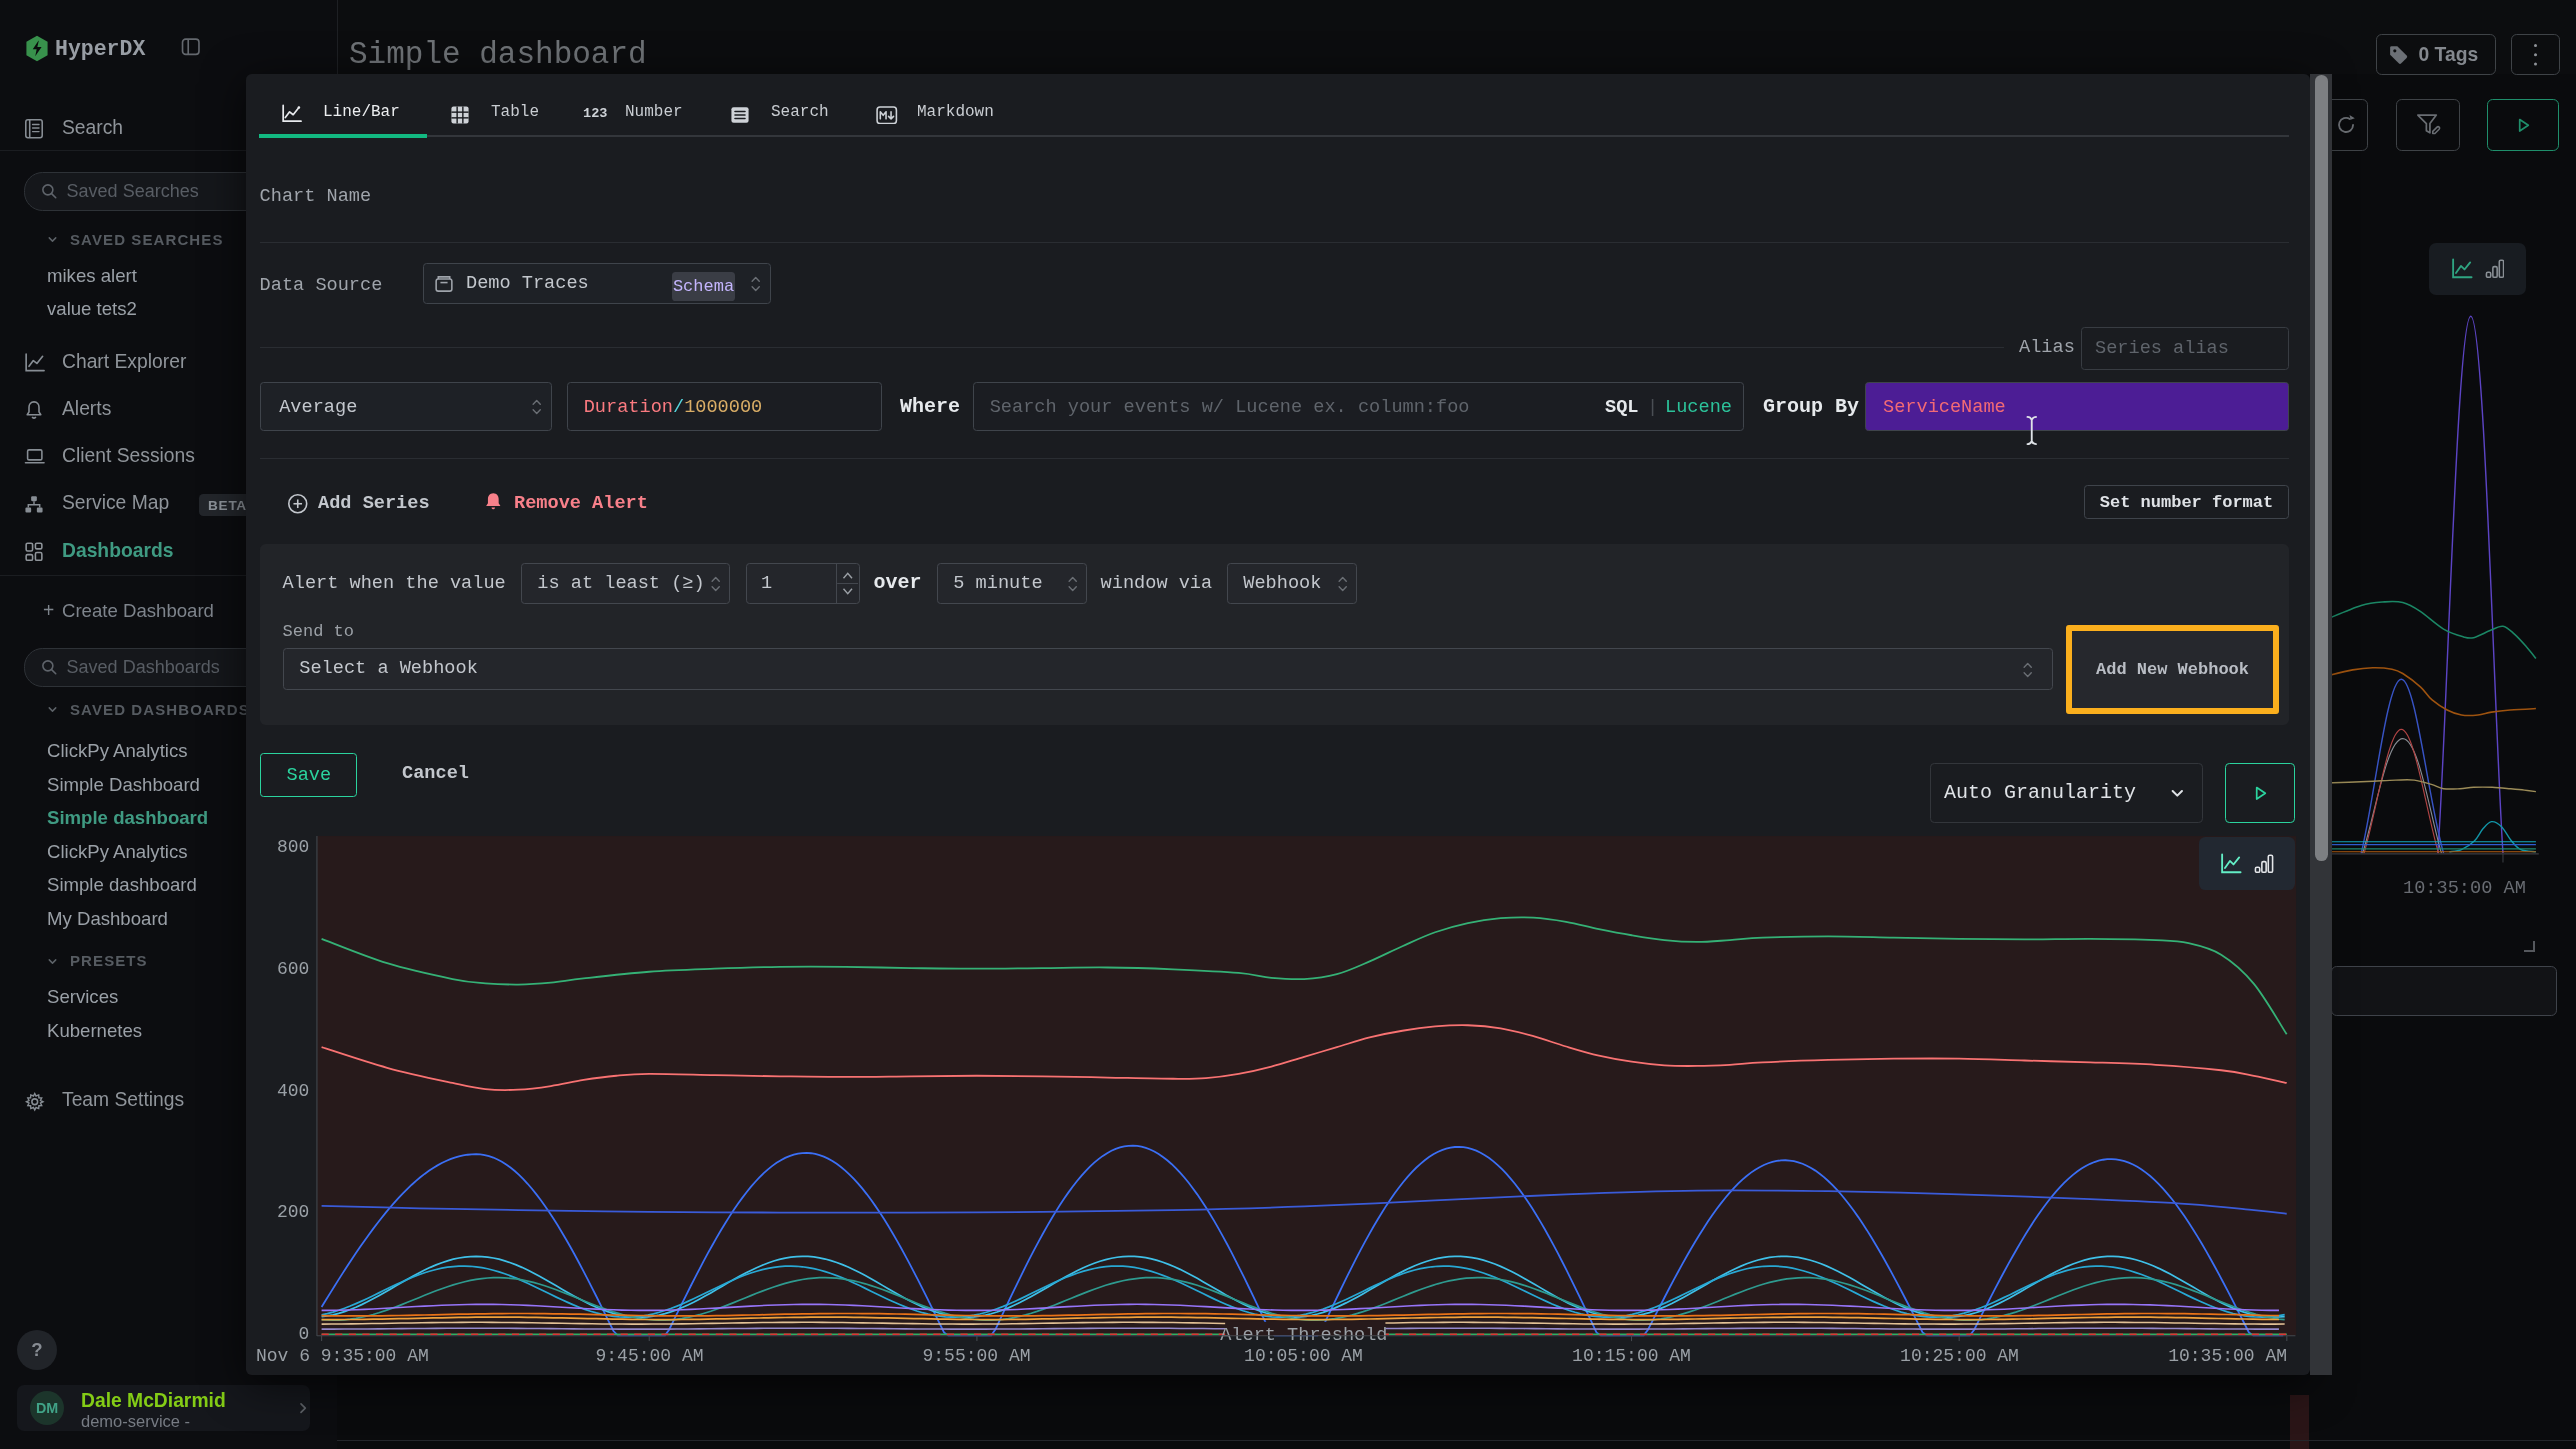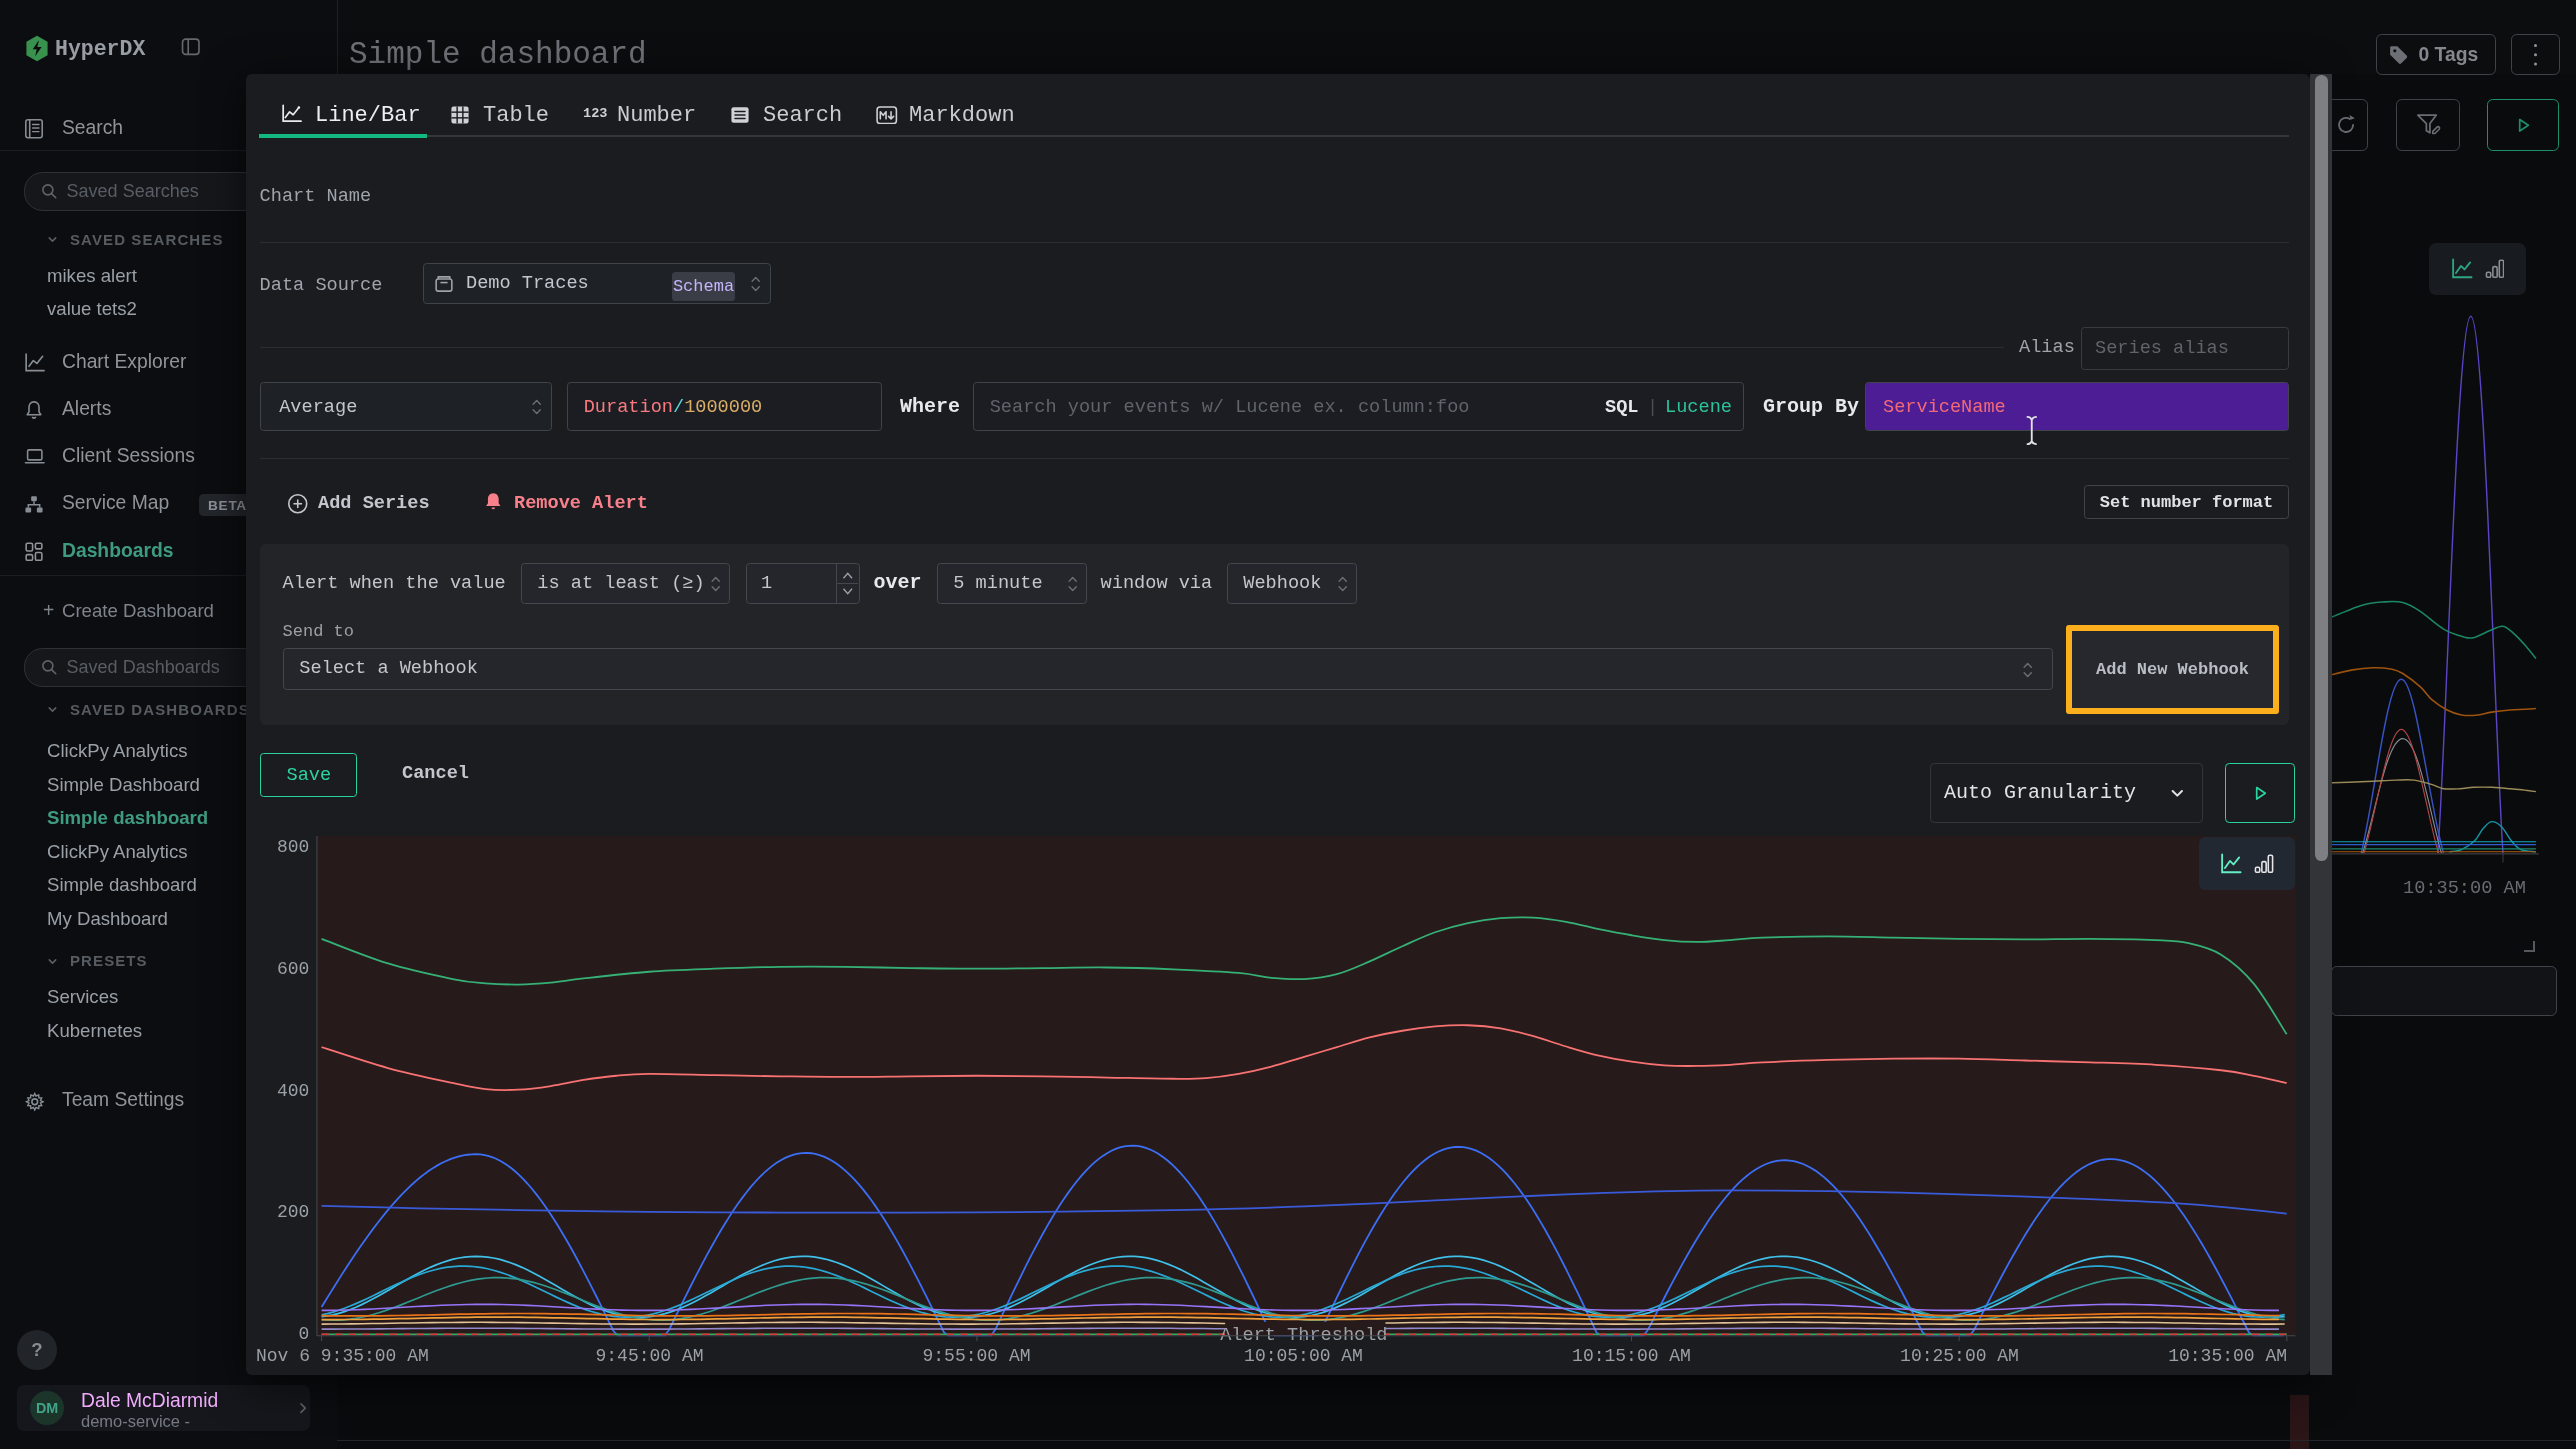--- a/index.html
+++ b/index.html
@@ -1,19 +1,19 @@
 <!DOCTYPE html>
 <html style="font-size:11.4px"><head><meta charset="utf-8"><style>
 * { margin:0; padding:0; }
 html,body { width:2576px; height:1450px; background:#0a0b0d; overflow:hidden; }
 body { font-family:'Liberation Mono',monospace; position:relative; }
 .sblabel { font-size:19.3px; color:#8f949a; font-family:'Liberation Sans',sans-serif; white-space:nowrap; }
 .sbsub { font-size:18.6px; color:#9aa0a7; font-family:'Liberation Sans',sans-serif; white-space:nowrap; }
 .sbsec { font-size:15px; font-weight:700; letter-spacing:1.1px; color:#565b61; font-family:'Liberation Sans',sans-serif; white-space:nowrap; }
-.tabtxt { position:absolute; top:29px; font-size:22px; color:#c9cdd2; font-family:'Liberation Mono',monospace; white-space:nowrap; }
+.tabtxt { position:absolute; top:29px; font-size:16px; color:#c9cdd2; font-family:'Liberation Mono',monospace; white-space:nowrap;margin-left:8px; }
 .lbl { font-size:18.6px; color:#9fa4ab; font-family:'Liberation Mono',monospace; }
 </style></head>
 <body>
 
 <div style="position:absolute;left:337px;top:0;width:2239px;height:74px;background:#0c0d0f"></div>
 <div style="position:absolute;left:337px;top:0;width:0.7px;height:74px;background:#1e2024"></div>
 <div style="position:absolute;left:349px;top:37px;font-size:31px;color:#6f7377;font-family:'Liberation Mono',monospace">Simple dashboard</div>
 <div style="position:absolute;left:2376px;top:34px;width:120px;height:41px;border:1.1px solid #3f4347;border-radius:5.7px;display:flex;align-items:center;padding-left:11.4px;gap:8.6px;box-sizing:border-box">
   <svg width="21.5" height="21.5" viewBox="0 0 30 30">
       <path d="M3 5 a2 2 0 0 1 2-2 h8 l13 13 a2.5 2.5 0 0 1 0 3.5 l-7.5 7.5 a2.5 2.5 0 0 1 -3.5 0 L3 15 Z" fill="#6c7076"></path>
@@ -178,21 +178,21 @@
   <div style="position:absolute;left:24px;top:1091px"><svg width="21.5" height="21.5" viewBox="0 0 30 30">
         <circle cx="15" cy="15" r="4" fill="none" stroke="#878d94" stroke-width="2.2"></circle>
         <path d="M15 3.5 L16.8 7 L20.5 5.5 L20.8 9.4 L24.7 9.7 L23 13.2 L26.5 15 L23 16.8 L24.7 20.3 L20.8 20.6 L20.5 24.5 L16.8 23 L15 26.5 L13.2 23 L9.5 24.5 L9.2 20.6 L5.3 20.3 L7 16.8 L3.5 15 L7 13.2 L5.3 9.7 L9.2 9.4 L9.5 5.5 L13.2 7 Z" fill="none" stroke="#878d94" stroke-width="2"></path>
       </svg></div>
     <div class="sblabel" style="position:absolute;left:62px;top:1089px">Team Settings</div>
 
   <div style="position:absolute;left:17px;top:1330px;width:40px;height:40px;border-radius:50%;background:#212429;color:#878c93;font-size:18.6px;font-weight:bold;display:flex;align-items:center;justify-content:center;font-family:'Liberation Sans',sans-serif">?</div>
 
   <div style="position:absolute;left:17px;top:1385px;width:293px;height:46px;border-radius:7.2px;background:#15171c">
     <div style="position:absolute;left:13px;top:5.7px;width:34px;height:34px;border-radius:50%;background:#1c352b;color:#41a387;font-weight:bold;font-size:14.3px;display:flex;align-items:center;justify-content:center;font-family:'Liberation Sans',sans-serif">DM</div>
-    <div style="position:absolute;left:64px;top:5px;font-size:19.3px;font-weight:normal;color:#f0abfc;font-family:'Liberation Sans',sans-serif">Dale McDiarmid</div>
+    <div style="position:absolute;left:64px;top:5px;font-size:19.3px;font-weight:bold;color:#84cc16;font-family:'Liberation Sans',sans-serif">Dale McDiarmid</div>
     <div style="position:absolute;left:64px;top:27px;font-size:16.5px;color:#767b83;font-family:'Liberation Sans',sans-serif">demo-service -</div>
     <div style="position:absolute;left:279px;top:15.7px"><svg width="14.3" height="14.3" viewBox="0 0 20 20">
           <path d="M7 4 L13 10 L7 16" fill="none" stroke="#5d6167" stroke-width="2.4" stroke-linecap="round" stroke-linejoin="round"></path>
         </svg></div>
   </div>
 </div>
 
 <div style="position:absolute;left:246px;top:74px;width:2064px;height:1301px;background:#1a1c20;border-radius:5.7px;box-shadow:0 8.6px 43px rgba(0,0,0,.65);font-family:'Liberation Mono',monospace">
 
 <div style="position:absolute;left:35px;top:30px"><svg width="21.5" height="20" viewBox="0 0 30 28">

